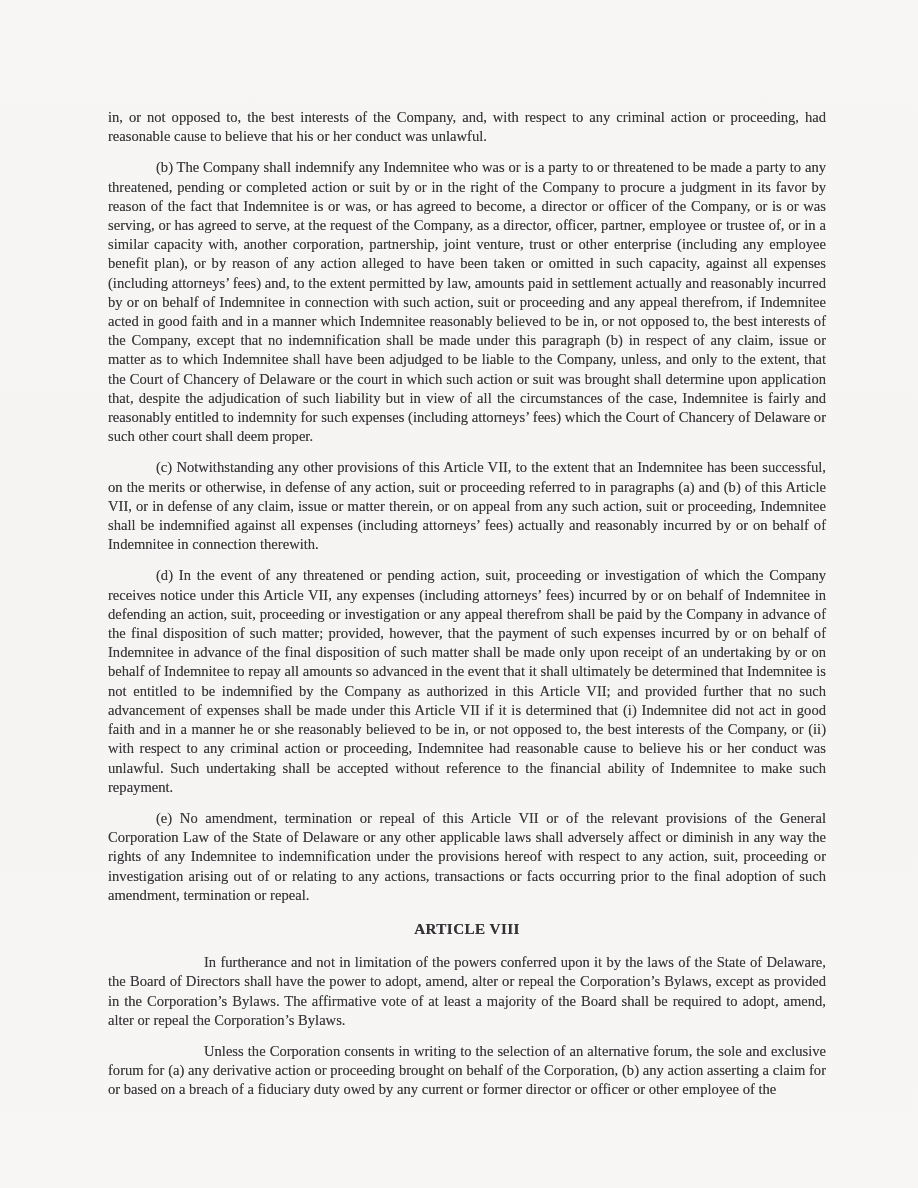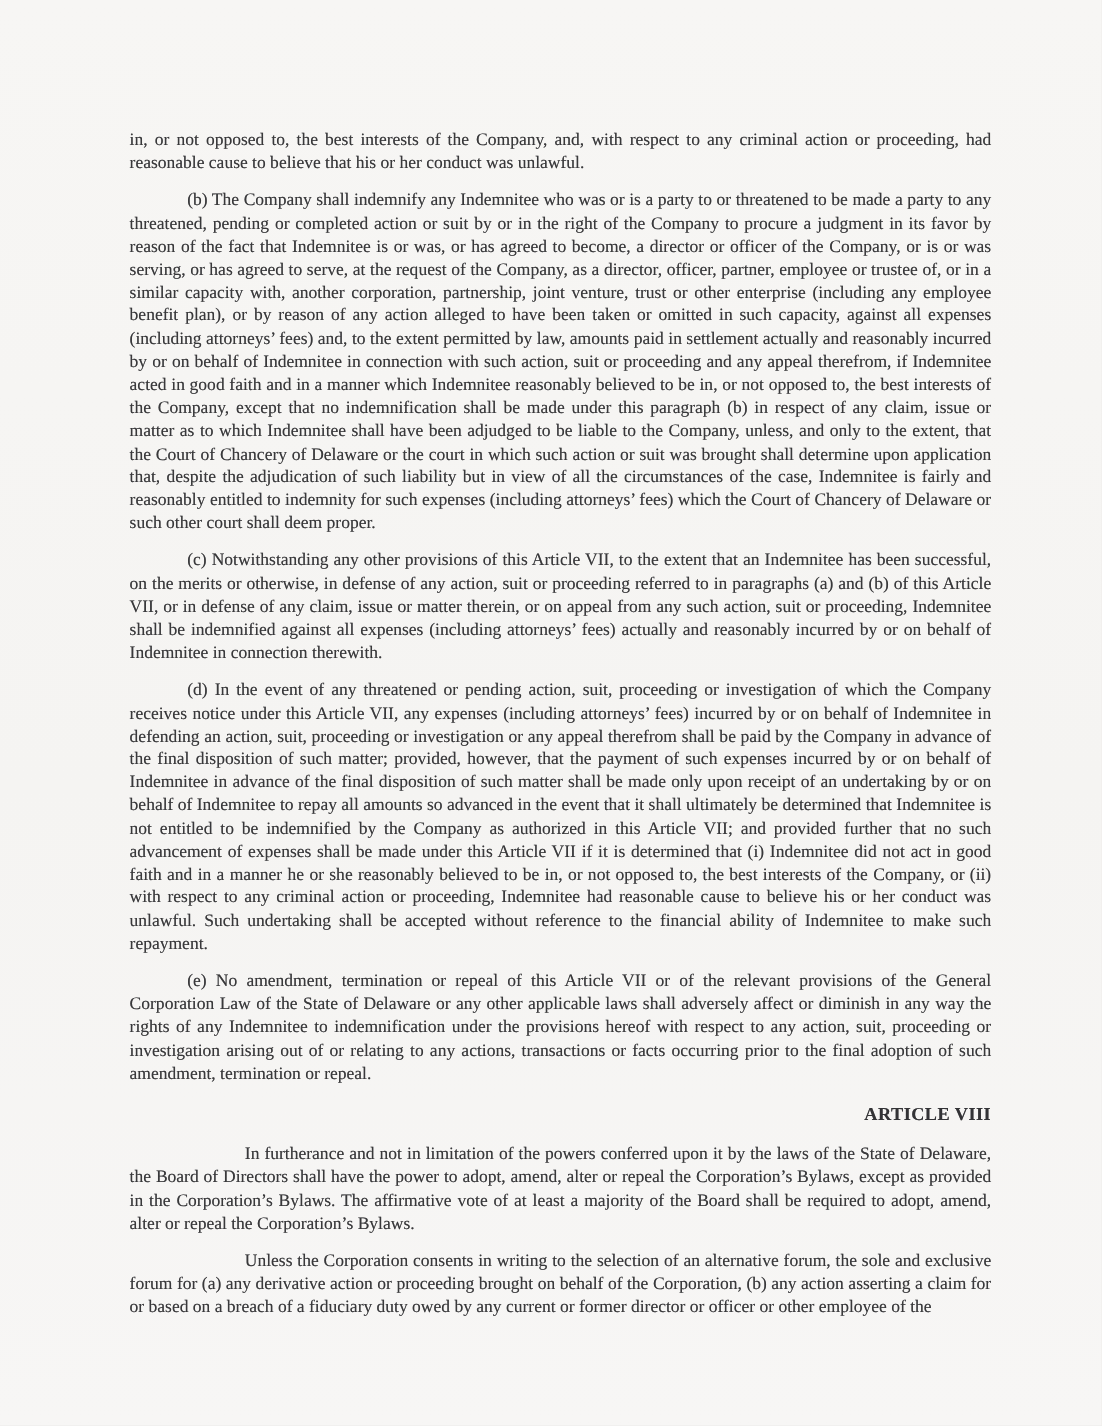--- a/index.html
+++ b/index.html
@@ -32,21 +32,21 @@
   }
   .para.lettered {
     text-indent: 48px;
   }
   .para.tabbed {
     text-indent: 96px;
   }
   .heading {
     font-size: 15.2px;
     font-weight: bold;
-    text-align: right;
+    text-align: center;
     letter-spacing: 0.4px;
     margin: 14px 0 15px 0;
     color: #333336;
   }
 </style>
 </head>
 <body>
 
 <div class="page">
 

